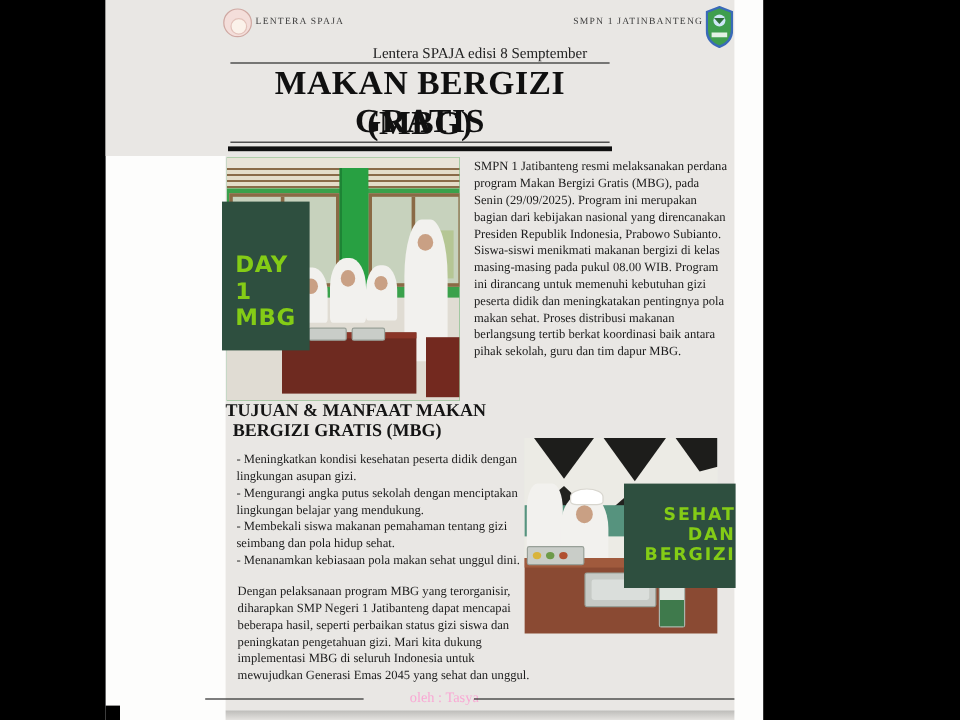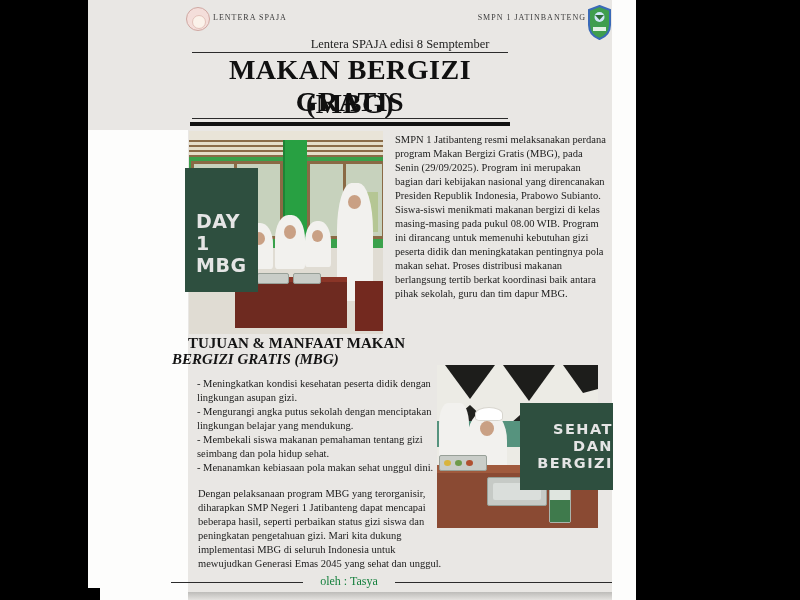--- a/index.html
+++ b/index.html
@@ -8,24 +8,24 @@
   .abs{position:absolute;}
   .sheet{left:88px;top:0;width:624px;height:600px;background:#fdfdfc;}
   .gray{background:#e9e7e4;}
   .brand{font-size:8px;letter-spacing:1px;color:#3a3a3a;}
   .edition{font-size:12.5px;color:#222;text-align:center;}
   .rule{background:#2b2b2b;height:1px;}
   .rule-thick{background:#101010;height:4px;}
   .title{font-weight:bold;font-size:28px;letter-spacing:.5px;color:#101010;text-align:center;line-height:32px;}
   .body-txt{font-size:10.5px;line-height:14px;color:#1b1b1b;}
   .heading{font-weight:bold;font-size:15px;line-height:16px;text-align:left;color:#141414;}
-  .overlay-box{color:#e5e5e5;font-family:"DejaVu Sans", sans-serif;font-weight:bold;}
+  .overlay-box{color:#84cc16;font-family:"DejaVu Sans", sans-serif;font-weight:bold;}
   .day1{font-size:19px;line-height:22px;letter-spacing:.5px;padding:42px 0 0 11px;}
   .sehat{font-size:14.5px;line-height:17px;letter-spacing:1.5px;text-align:right;padding-top:18px;}
-  .byline{font-size:12px;text-align:center;color:#15803d;font-family:Liberation Serif, serif;}
+  .byline{font-size:12px;text-align:right;color:#f9a8d4;font-family:Liberation Serif, serif;}
   .photo{overflow:hidden;}
   .fig{background:#f2f1ee;border-radius:45% 45% 8% 8%;}
   .face{position:absolute;background:#c9a084;border-radius:50%;}
   .tray{background:#c9cdc8;border:1px solid #98a098;border-radius:2px;}
 </style>
 </head>
 <body>
 
 <div id="stage">
 
@@ -87,21 +87,21 @@
   </div>
 
   <div class="abs overlay-box day1 accent-bg" style="left: 185px; top: 168px; width: 73px; height: 124px; box-sizing: border-box; background: rgb(46, 79, 63);">
     <div>DAY 1</div>
     <div>MBG</div>
   </div>
 
   <div class="abs body-txt" style="left:395px;top:133px;width:212px;">SMPN 1 Jatibanteng resmi melaksanakan perdana program Makan Bergizi Gratis (MBG), pada Senin (29/09/2025). Program ini merupakan bagian dari kebijakan nasional yang direncanakan Presiden Republik Indonesia, Prabowo Subianto. Siswa-siswi menikmati makanan bergizi di kelas masing-masing pada pukul 08.00 WIB. Program ini dirancang untuk memenuhi kebutuhan gizi peserta didik dan meningkatakan pentingnya pola makan sehat. Proses distribusi makanan berlangsung tertib berkat koordinasi baik antara pihak sekolah, guru dan tim dapur MBG.</div>
 
   <div class="abs heading" style="left:188px;top:335px;width:244px;">TUJUAN &amp; MANFAAT MAKAN</div>
-  <div class="abs heading" style="left:172px;top:351px;width:244px;font-style:italic;">BERGIZI GRATIS (MBG)</div>
+  <div class="abs heading" style="left:194px;top:351px;width:244px;">BERGIZI GRATIS (MBG)</div>
 
   <div class="abs body-txt" style="left:197px;top:377px;width:246px;">
     <div>- Meningkatkan kondisi kesehatan peserta didik dengan lingkungan asupan gizi.</div>
     <div>- Mengurangi angka putus sekolah dengan menciptakan lingkungan belajar yang mendukung.</div>
     <div>- Membekali siswa makanan pemahaman tentang gizi seimbang dan pola hidup sehat.</div>
     <div>- Menanamkan kebiasaan pola makan sehat unggul dini.</div>
   </div>
 
   <div class="abs body-txt" style="left:198px;top:487px;width:245px;">Dengan pelaksanaan program MBG yang terorganisir, diharapkan SMP Negeri 1 Jatibanteng dapat mencapai beberapa hasil, seperti perbaikan status gizi siswa dan peningkatan pengetahuan gizi. Mari kita dukung implementasi MBG di seluruh Indonesia untuk mewujudkan Generasi Emas 2045 yang sehat dan unggul.</div>
 

